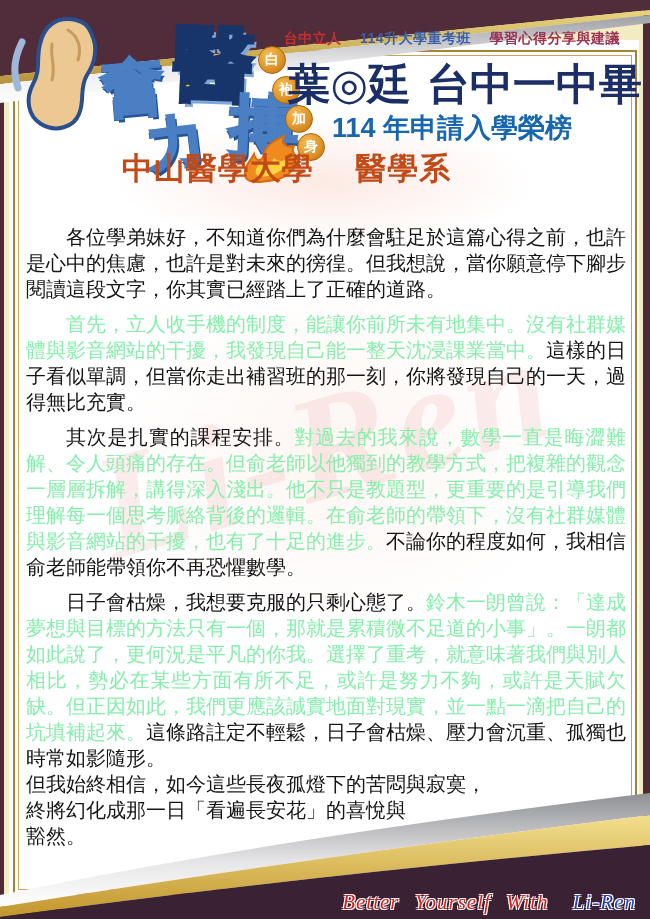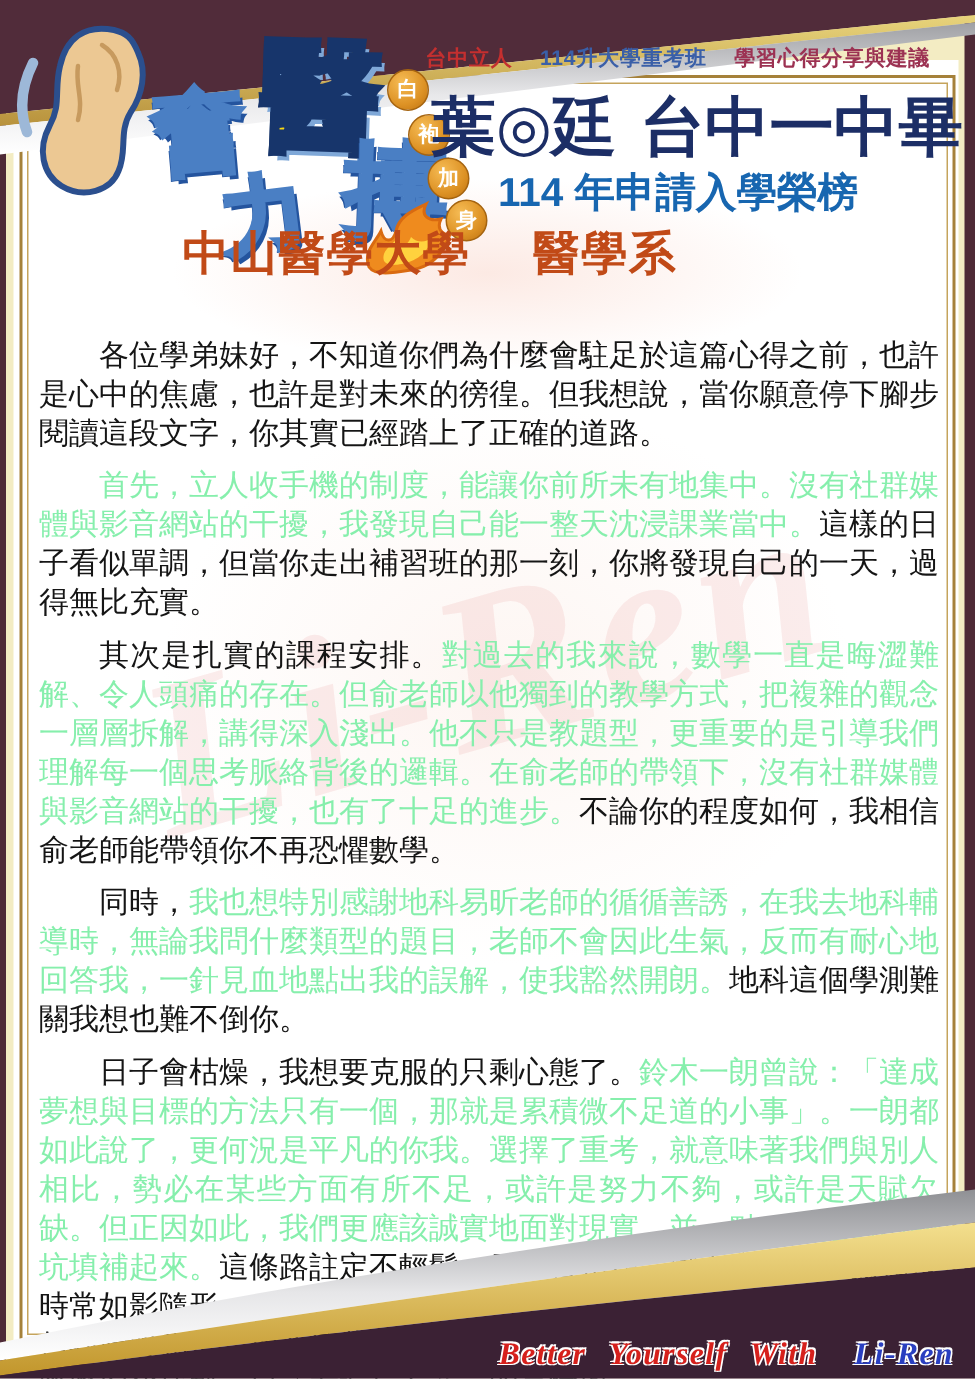--- a/index.html
+++ b/index.html
@@ -85,21 +85,21 @@
   }
   .para{margin:9px 0 0;text-indent:2em;white-space:pre-line;}
   .para:first-child{margin-top:18px;}
   .seg-red{color:#86efac;}
   .seg-black{color:#151515;}
 
   
   .footer-art{position:absolute;left:0;bottom:0;width:650px;height:132px;z-index:30;pointer-events:none;}
   .slogan{
     position:absolute;right:14px;bottom:4px;z-index:31;white-space:nowrap;
-    font-family:"Liberation Serif","DejaVu Serif",serif;font-style:italic;font-weight:bold;
+    font-family:"Liberation Serif","DejaVu Serif",serif;font-style:italic;font-weight:normal;
     font-size:21px;letter-spacing:1px;word-spacing:9px;
     text-shadow:-1px -1px 0 #fff,1px -1px 0 #fff,-1px 1px 0 #fff,1px 1px 0 #fff;
   }
   .slogan .s1{color:#d6201c;}
   .slogan .s2{color:#2a3fc0;margin-left:9px;}
 </style>
 </head>
 <body>
 
 <div class="cream-layer"></div>
@@ -157,21 +157,20 @@
 </div>
 
 <div class="sub-line">114 年申請入學榮榜</div>
 
 <div class="school-line">中山醫學大學　 醫學系</div>
 
 <div class="body-text">
     <p class="para"><span class="seg-black">各位學弟妹好，不知道你們為什麼會駐足於這篇心得之前，也許是心中的焦慮，也許是對未來的徬徨。但我想說，當你願意停下腳步閱讀這段文字，你其實已經踏上了正確的道路。</span></p>
     <p class="para"><span class="seg-red">首先，立人收手機的制度，能讓你前所未有地集中。沒有社群媒體與影音網站的干擾，我發現自己能一整天沈浸課業當中。</span><span class="seg-black">這樣的日子看似單調，但當你走出補習班的那一刻，你將發現自己的一天，過得無比充實。</span></p>
     <p class="para"><span class="seg-black">其次是扎實的課程安排。</span><span class="seg-red">對過去的我來說，數學一直是晦澀難解、令人頭痛的存在。但俞老師以他獨到的教學方式，把複雜的觀念一層層拆解，講得深入淺出。他不只是教題型，更重要的是引導我們理解每一個思考脈絡背後的邏輯。在俞老師的帶領下，沒有社群媒體與影音網站的干擾，也有了十足的進步。</span><span class="seg-black">不論你的程度如何，我相信俞老師能帶領你不再恐懼數學。</span></p>
-    <p class="para"><span class="seg-black">同時，</span><span class="seg-red">我也想特別感謝地科易昕老師的循循善誘，在我去地科輔導時，無論我問什麼類型的題目，老師不會因此生氣，反而有耐心地回答我，一針見血地點出我的誤解，使我豁然開朗。</span><span class="seg-black">地科這個學測難關我想也難不倒你。</span></p>
     <p class="para"><span class="seg-black">日子會枯燥，我想要克服的只剩心態了。</span><span class="seg-red">鈴木一朗曾說：「達成夢想與目標的方法只有一個，那就是累積微不足道的小事」。一朗都如此說了，更何況是平凡的你我。選擇了重考，就意味著我們與別人相比，勢必在某些方面有所不足，或許是努力不夠，或許是天賦欠缺。但正因如此，我們更應該誠實地面對現實，並一點一滴把自己的坑填補起來。</span><span class="seg-black">這條路註定不輕鬆，日子會枯燥、壓力會沉重、孤獨也時常如影隨形。
 但我始終相信，如今這些長夜孤燈下的苦悶與寂寞，
 終將幻化成那一日「看遍長安花」的喜悅與
 豁然。</span></p>
   </div>
 
 <svg class="footer-art" viewBox="0 0 650 132">
   <defs>
     <linearGradient id="silverGradB" x1="0" y1="0" x2="0" y2="1">
       <stop offset="0" stop-color="#8f9094"></stop>

